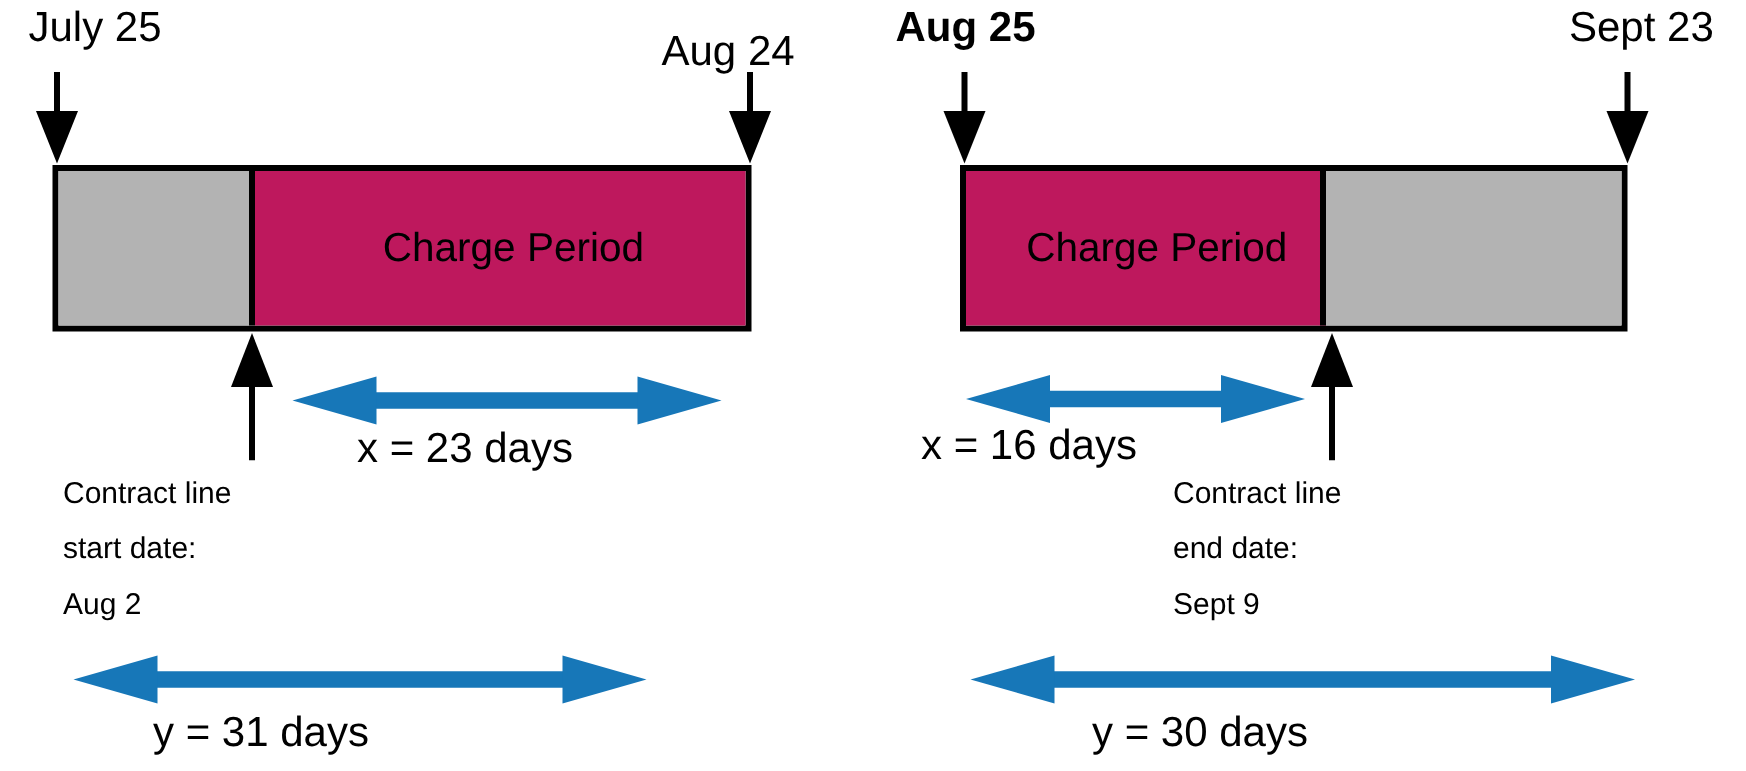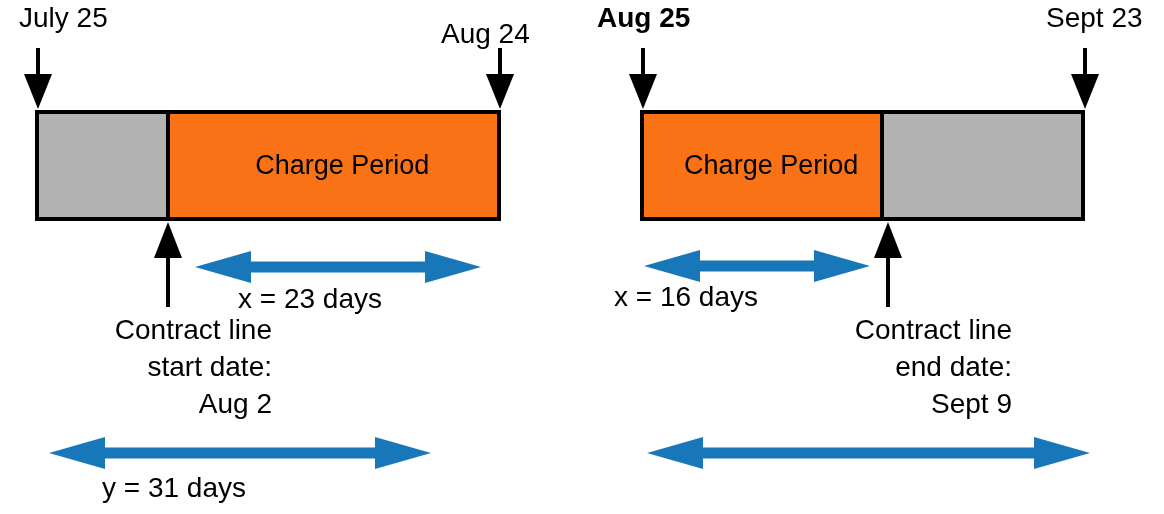--- a/index.html
+++ b/index.html
@@ -20,30 +20,30 @@
   .abs { position:absolute; }
   .date-label { font-size:28px; white-space:nowrap; }
   .bar {
     position:absolute;
     display:flex;
     border:4px solid var(--black);
     background:#ffffff;
   }
   .seg { height:100%; }
   .seg-gray { background:var(--gray_fill); }
-  .seg-white { background:#f97316;padding-left:18px; }
+  .seg-white { background:#be185d;padding-left:18px; }
   .divider-right { border-right:4px solid var(--black); }
   .charge {
     flex:1;
     display:flex; align-items:center; justify-content:center;
     font-size:27px;
     white-space:nowrap;
   }
   .lbl { font-size:28px; text-align:left; white-space:nowrap; }
-  .ann { font-size:28px; text-align:right; line-height:37px; white-space:nowrap; }
+  .ann { font-size:20px; text-align:left; line-height:37px; white-space:nowrap; }
   svg.blue { color:var(--accent_blue); display:block; }
   svg.blk  { color:var(--black); display:block; }
 </style>
 </head>
 <body>
 
 <div class="canvas">
 
   <div class="abs date-label" style="left:19px; top:2px;">July 25</div>
 
@@ -128,14 +128,15 @@
     <div>end date:</div>
     <div>Sept 9</div>
   </div>
 
   <svg class="abs blue" style="left:645px; top:434px;" width="447" height="38" viewBox="0 0 447 38">
     <line x1="50" y1="19" x2="397" y2="19" stroke="currentColor" stroke-width="11"></line>
     <polygon points="2,19 58,3 58,35" fill="currentColor"></polygon>
     <polygon points="445,19 389,3 389,35" fill="currentColor"></polygon>
   </svg>
 
+  <div class="abs lbl" style="left:728px; top:472px; width:260px;">y = 30 days</div>
 
 </div>
 
 </body></html>

